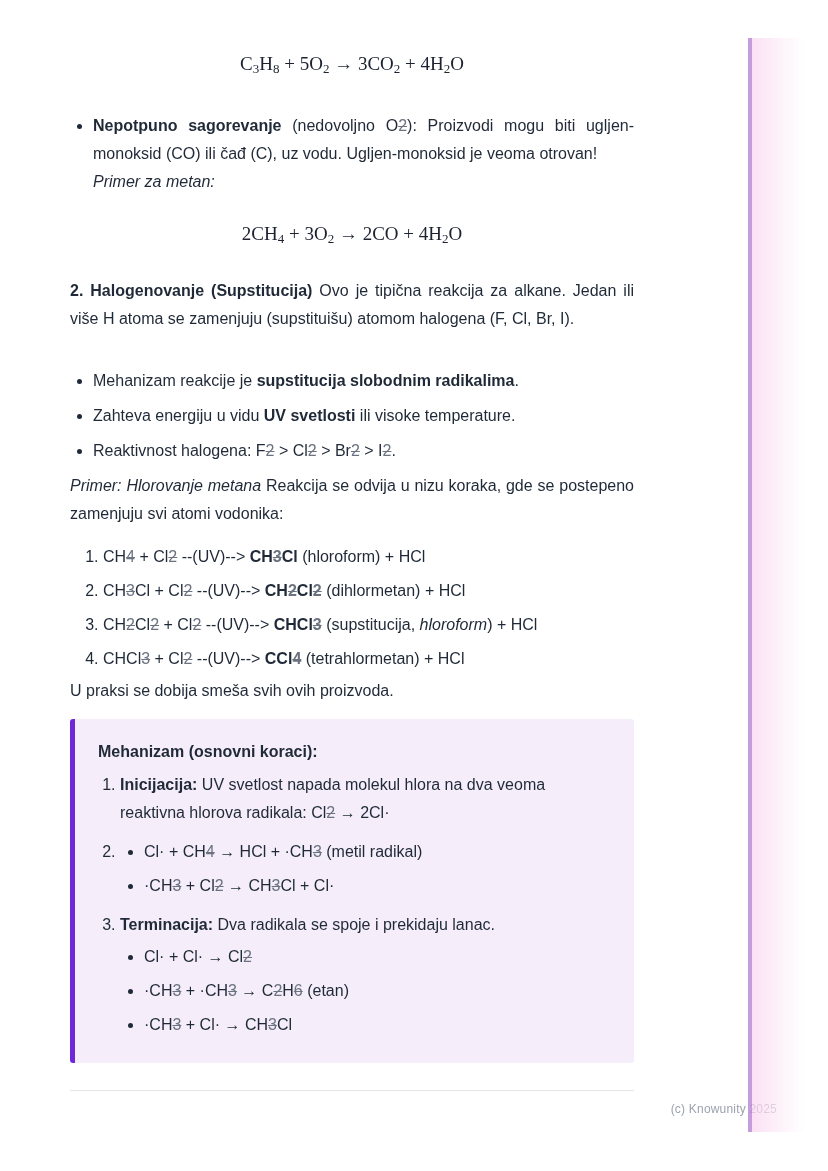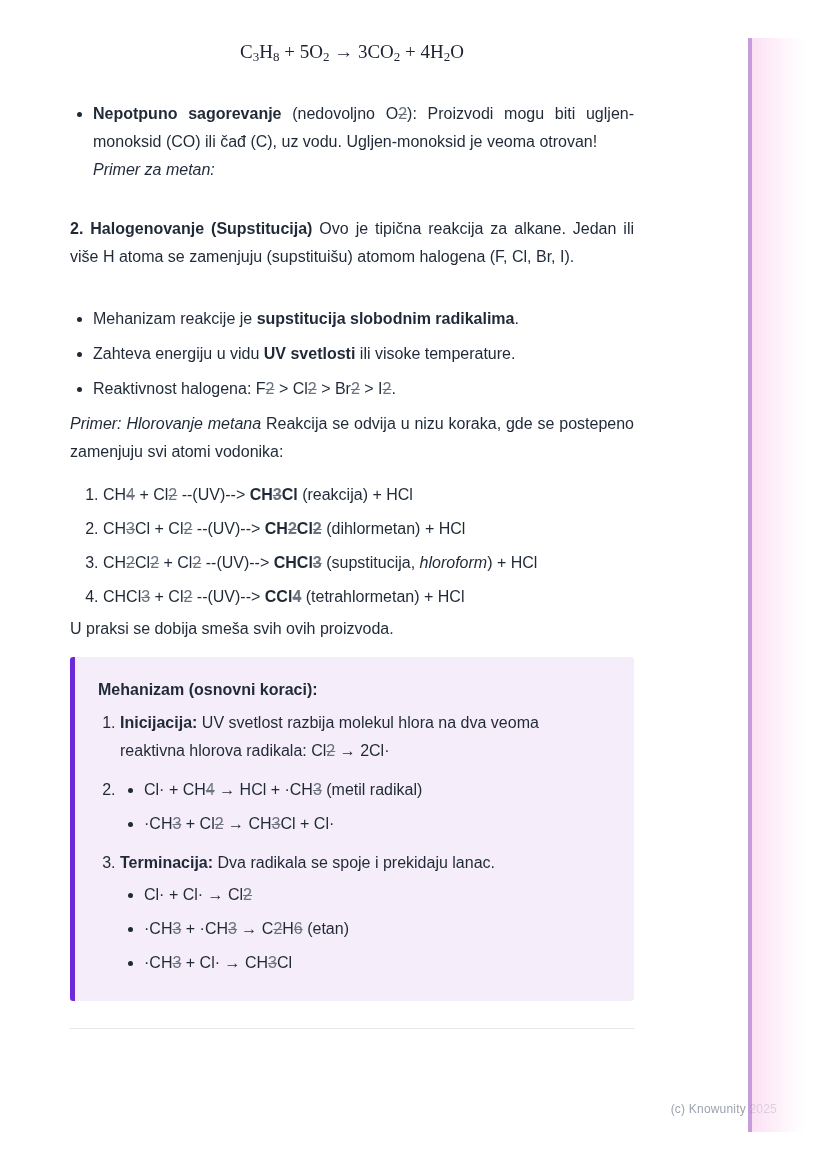--- a/index.html
+++ b/index.html
@@ -6,21 +6,21 @@
   html,body { width:828px; height:1171px; }
   body {
     position:relative;
     background:#ffffff;
     font-family:"Liberation Sans", sans-serif;
     color:#1f2937;
     overflow:hidden;
   }
   .content {
     position:absolute;
-    left:70px; top:4px;
+    left:70px; top:16px;
     width:564px;
     font-size:16px;
     line-height:28px;
   }
   
   .equation {
     font-family:"Liberation Serif", serif;
     font-size:19px;
     line-height:24px;
     text-align:center;
@@ -97,45 +97,46 @@
 <body>
 
 <div class="content">
 
   <div class="equation eq-1 rich"><span>C</span><sub>3</sub><span>H</span><sub>8</sub><span> + 5O</span><sub>2</sub><span> → 3CO</span><sub>2</sub><span> + 4H</span><sub>2</sub><span>O</span></div>
 
   <ul class="list-a">
     <li class="rich"><span class="seg-b">Nepotpuno sagorevanje</span><span> (nedovoljno O</span><span class="seg-st">2</span><span>): Proizvodi mogu biti ugljen-monoksid (CO) ili čađ (C), uz vodu. Ugljen-monoksid je veoma otrovan!</span><br><span class="seg-i">Primer za metan:</span></li>
   </ul>
 
+  <div class="equation eq-2 rich"><span>2CH</span><sub>4</sub><span> + 3O</span><sub>2</sub><span> → 2CO + 4H</span><sub>2</sub><span>O</span></div>
 
   <p class="para para-halogenation rich"><span class="seg-b">2. Halogenovanje (Supstitucija)</span><span> Ovo je tipična reakcija za alkane. Jedan ili više H atoma se zamenjuju (supstituišu) atomom halogena (F, Cl, Br, I).</span></p>
 
   <ul class="list-b">
     <li class="rich"><span>Mehanizam reakcije je </span><span class="seg-b">supstitucija slobodnim radikalima</span><span>.</span></li>
     <li class="rich"><span>Zahteva energiju u vidu </span><span class="seg-b">UV svetlosti</span><span> ili visoke temperature.</span></li>
     <li class="rich"><span>Reaktivnost halogena: F</span><span class="seg-st">2</span><span> &gt; Cl</span><span class="seg-st">2</span><span> &gt; Br</span><span class="seg-st">2</span><span> &gt; I</span><span class="seg-st">2</span><span>.</span></li>
   </ul>
 
   <p class="para para-example rich"><span class="seg-i">Primer: Hlorovanje metana</span><span> Reakcija se odvija u nizu koraka, gde se postepeno zamenjuju svi atomi vodonika:</span></p>
 
   <ol class="list-c">
-    <li class="rich"><span>CH</span><span class="seg-st">4</span><span> + Cl</span><span class="seg-st">2</span><span> --(UV)--&gt; </span><span class="seg-b">CH</span><span class="seg-b seg-st">3</span><span class="seg-b">Cl</span><span> (reakcija) + HCl</span></li>
+    <li class="rich"><span>CH</span><span class="seg-st">4</span><span> + Cl</span><span class="seg-st">2</span><span> --(UV)--&gt; </span><span class="seg-b">CH</span><span class="seg-b seg-st">3</span><span class="seg-b">Cl</span><span> (hloroform) + HCl</span></li>
     <li class="rich"><span>CH</span><span class="seg-st">3</span><span>Cl + Cl</span><span class="seg-st">2</span><span> --(UV)--&gt; </span><span class="seg-b">CH</span><span class="seg-b seg-st">2</span><span class="seg-b">Cl</span><span class="seg-b seg-st">2</span><span> (dihlormetan) + HCl</span></li>
     <li class="rich"><span>CH</span><span class="seg-st">2</span><span>Cl</span><span class="seg-st">2</span><span> + Cl</span><span class="seg-st">2</span><span> --(UV)--&gt; </span><span class="seg-b">CHCl</span><span class="seg-b seg-st">3</span><span> (supstitucija, </span><span class="seg-i">hloroform</span><span>) + HCl</span></li>
     <li class="rich"><span>CHCl</span><span class="seg-st">3</span><span> + Cl</span><span class="seg-st">2</span><span> --(UV)--&gt; </span><span class="seg-b">CCl</span><span class="seg-b seg-st">4</span><span> (tetrahlormetan) + HCl</span></li>
   </ol>
 
   <p class="para para-mixture rich"><span>U praksi se dobija smeša svih ovih proizvoda.</span></p>
 
   <div class="callout">
     <div class="box-title rich"><span class="seg-b">Mehanizam (osnovni koraci):</span></div>
     <ol>
       <li>
-        <span class="rich"><span class="seg-b">Inicijacija:</span><span> UV svetlost razbija molekul hlora na dva veoma reaktivna hlorova radikala: Cl</span><span class="seg-st">2</span><span> → 2Cl·</span></span>
+        <span class="rich"><span class="seg-b">Inicijacija:</span><span> UV svetlost napada molekul hlora na dva veoma reaktivna hlorova radikala: Cl</span><span class="seg-st">2</span><span> → 2Cl·</span></span>
       </li>
       <li>
         <ul>
           <li class="rich"><span>Cl· + CH</span><span class="seg-st">4</span><span> → HCl + ·CH</span><span class="seg-st">3</span><span> (metil radikal)</span></li>
           <li class="rich"><span>·CH</span><span class="seg-st">3</span><span> + Cl</span><span class="seg-st">2</span><span> → CH</span><span class="seg-st">3</span><span>Cl + Cl·</span></li>
         </ul>
       </li>
       <li>
         <span class="rich"><span class="seg-b">Terminacija:</span><span> Dva radikala se spoje i prekidaju lanac.</span></span>
         <ul>

